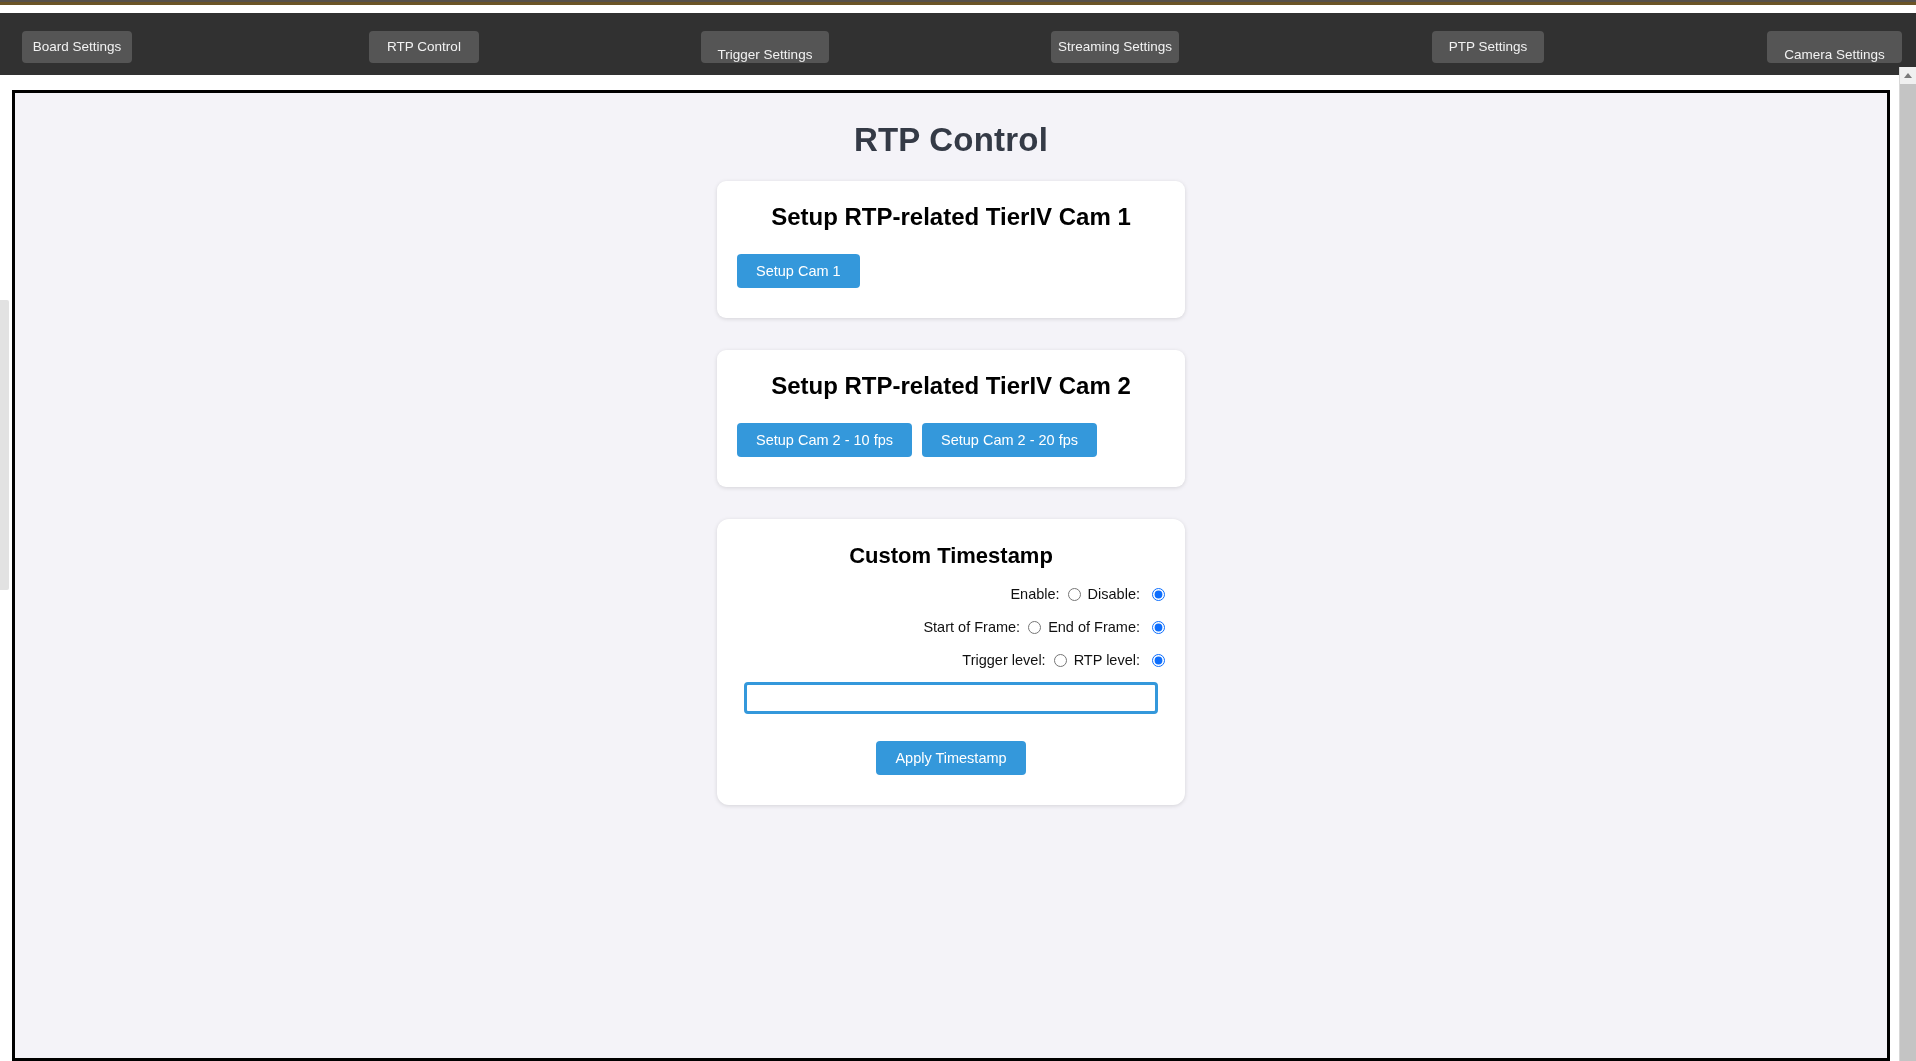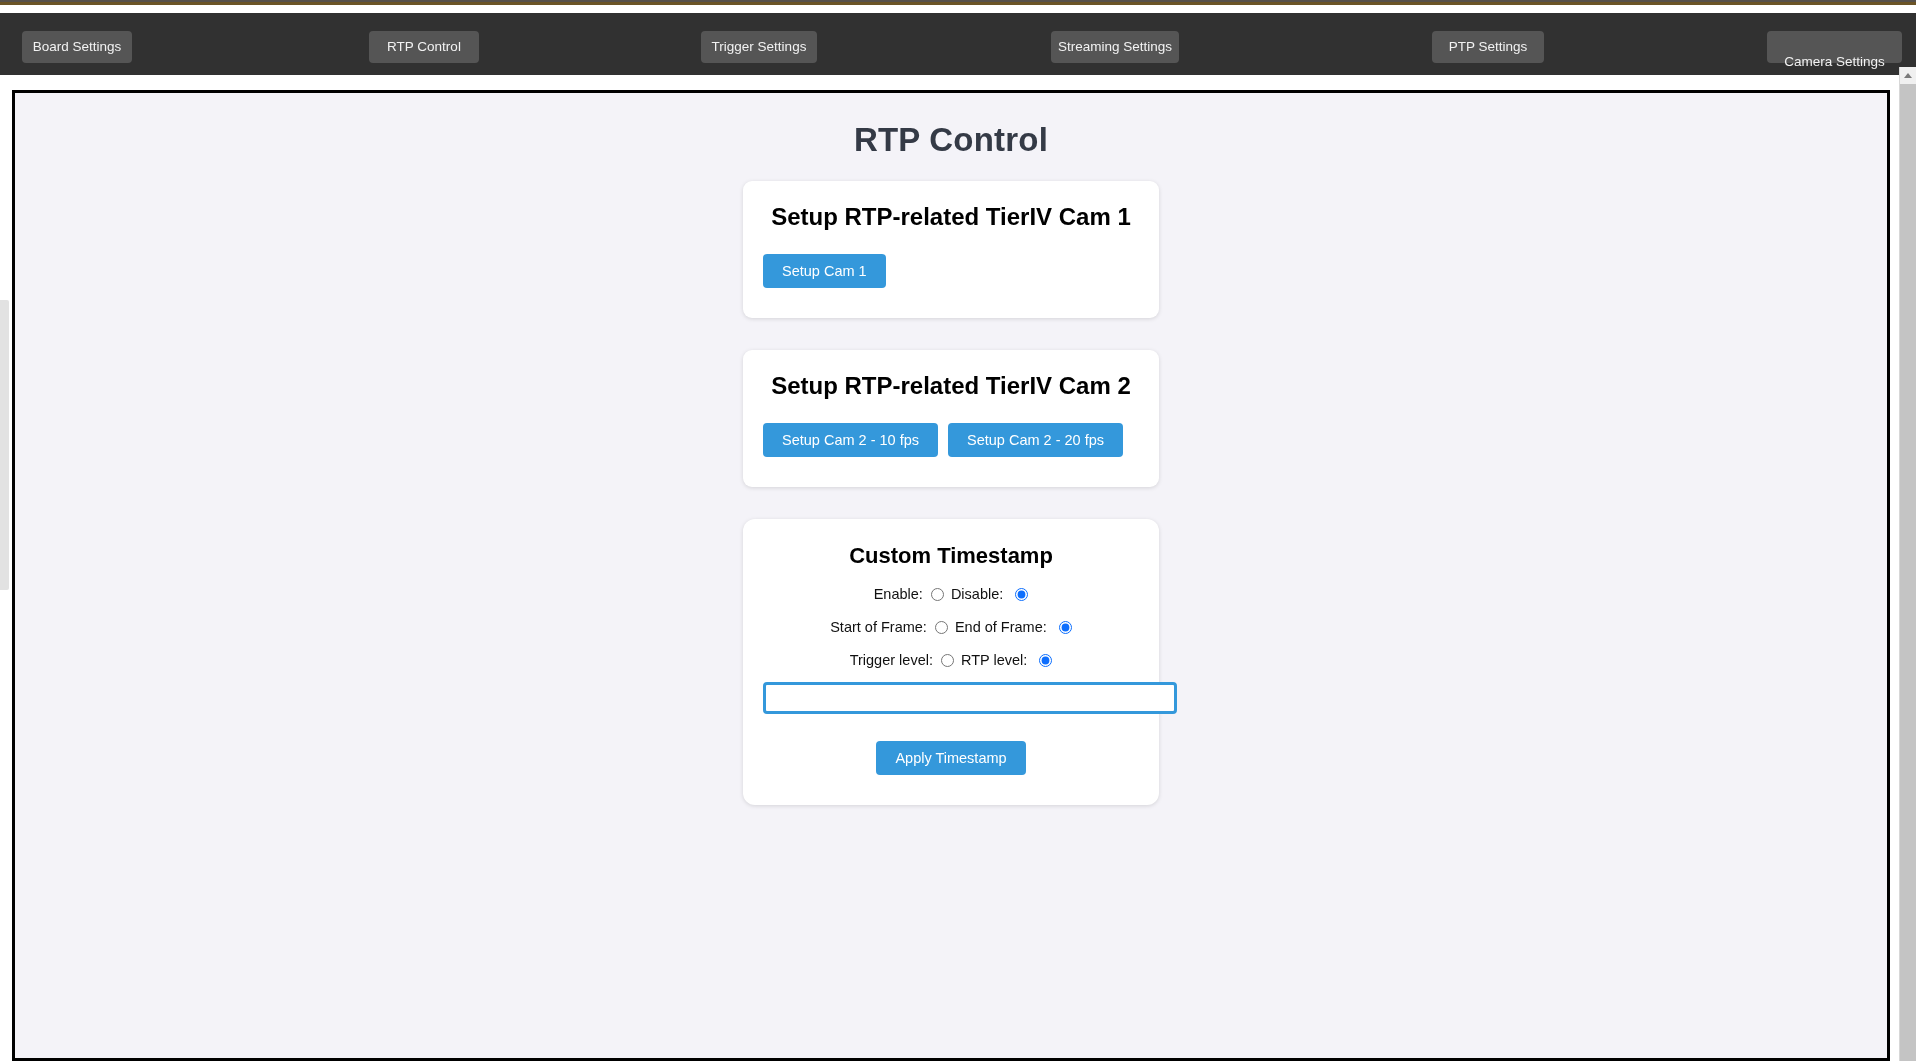--- a/index.html
+++ b/index.html
@@ -121,21 +121,21 @@
     padding-top: 28px;
     text-align: center;
     font-size: 33px;
     font-weight: bold;
     color: #343a46;
     letter-spacing: 0.2px;
   }
 
   
   .card {
-    width: 416px;
+    width: 468px;
     margin: 4px auto;
     background: #ffffff;
     border-radius: 9px;
     box-shadow: 0 1px 4px rgba(0,0,0,0.13);
     box-sizing: border-box;
   }
   .card-1 { margin-top: 22px; padding: 22px 20px 30px; }
   .card-2 { margin-top: 32px; padding: 22px 20px 30px; }
   .card-3 { margin-top: 32px; padding: 24px 20px 30px; border-radius: 12px; }
 
@@ -169,21 +169,21 @@
     font-size: 14.5px;
     padding: 9px 19px;
     cursor: pointer;
     white-space: nowrap;
   }
 
   
   .radio-row {
     display: flex;
     align-items: center;
-    justify-content: center;
+    justify-content: flex-end;
     margin-top: 17px;
     font-size: 14.5px;
     color: #111111;
   }
   .radio-row .lbl { margin-right: 8px; }
   .radio-row .lbl2 { margin-left: 7px; margin-right: 12px; }
   .radio-row input[type="radio"] {
     width: 13px;
     height: 13px;
     margin: 0;
@@ -226,24 +226,24 @@
 </head>
 <body>
 
 <div class="top-strip">
   <div class="top-strip-inner"></div>
 </div>
 
 <div class="navbar">
   <button class="nav-btn" style="left: 22px; width: 110px; padding: 0px;">Board Settings</button>
   <button class="nav-btn" style="left: 369px; width: 110px; padding: 0px;">RTP Control</button>
-  <button class="nav-btn" style="left: 701px; width: 116px; padding: 0px;">Trigger Settings</button>
+  <button class="nav-btn" style="left: 701px; width: 128px; padding: 8px;">Trigger Settings</button>
   <button class="nav-btn" style="left: 1051px; width: 128px; padding: 0px;">Streaming Settings</button>
   <button class="nav-btn" style="left: 1432px; width: 112px; padding: 0px;">PTP Settings</button>
-  <button class="nav-btn" style="left: 1767px; width: 135px; padding: 15px;">Camera Settings</button>
+  <button class="nav-btn" style="left: 1767px; width: 135px; padding: 8px;">Camera Settings</button>
 </div>
 
 <div class="left-artifact"></div>
 
 <div class="page-frame">
 
   <h1 class="page-title">RTP Control</h1>
 
   <div class="card card-1">
     <h2 class="card-title">Setup RTP-related TierIV Cam 1</h2>

